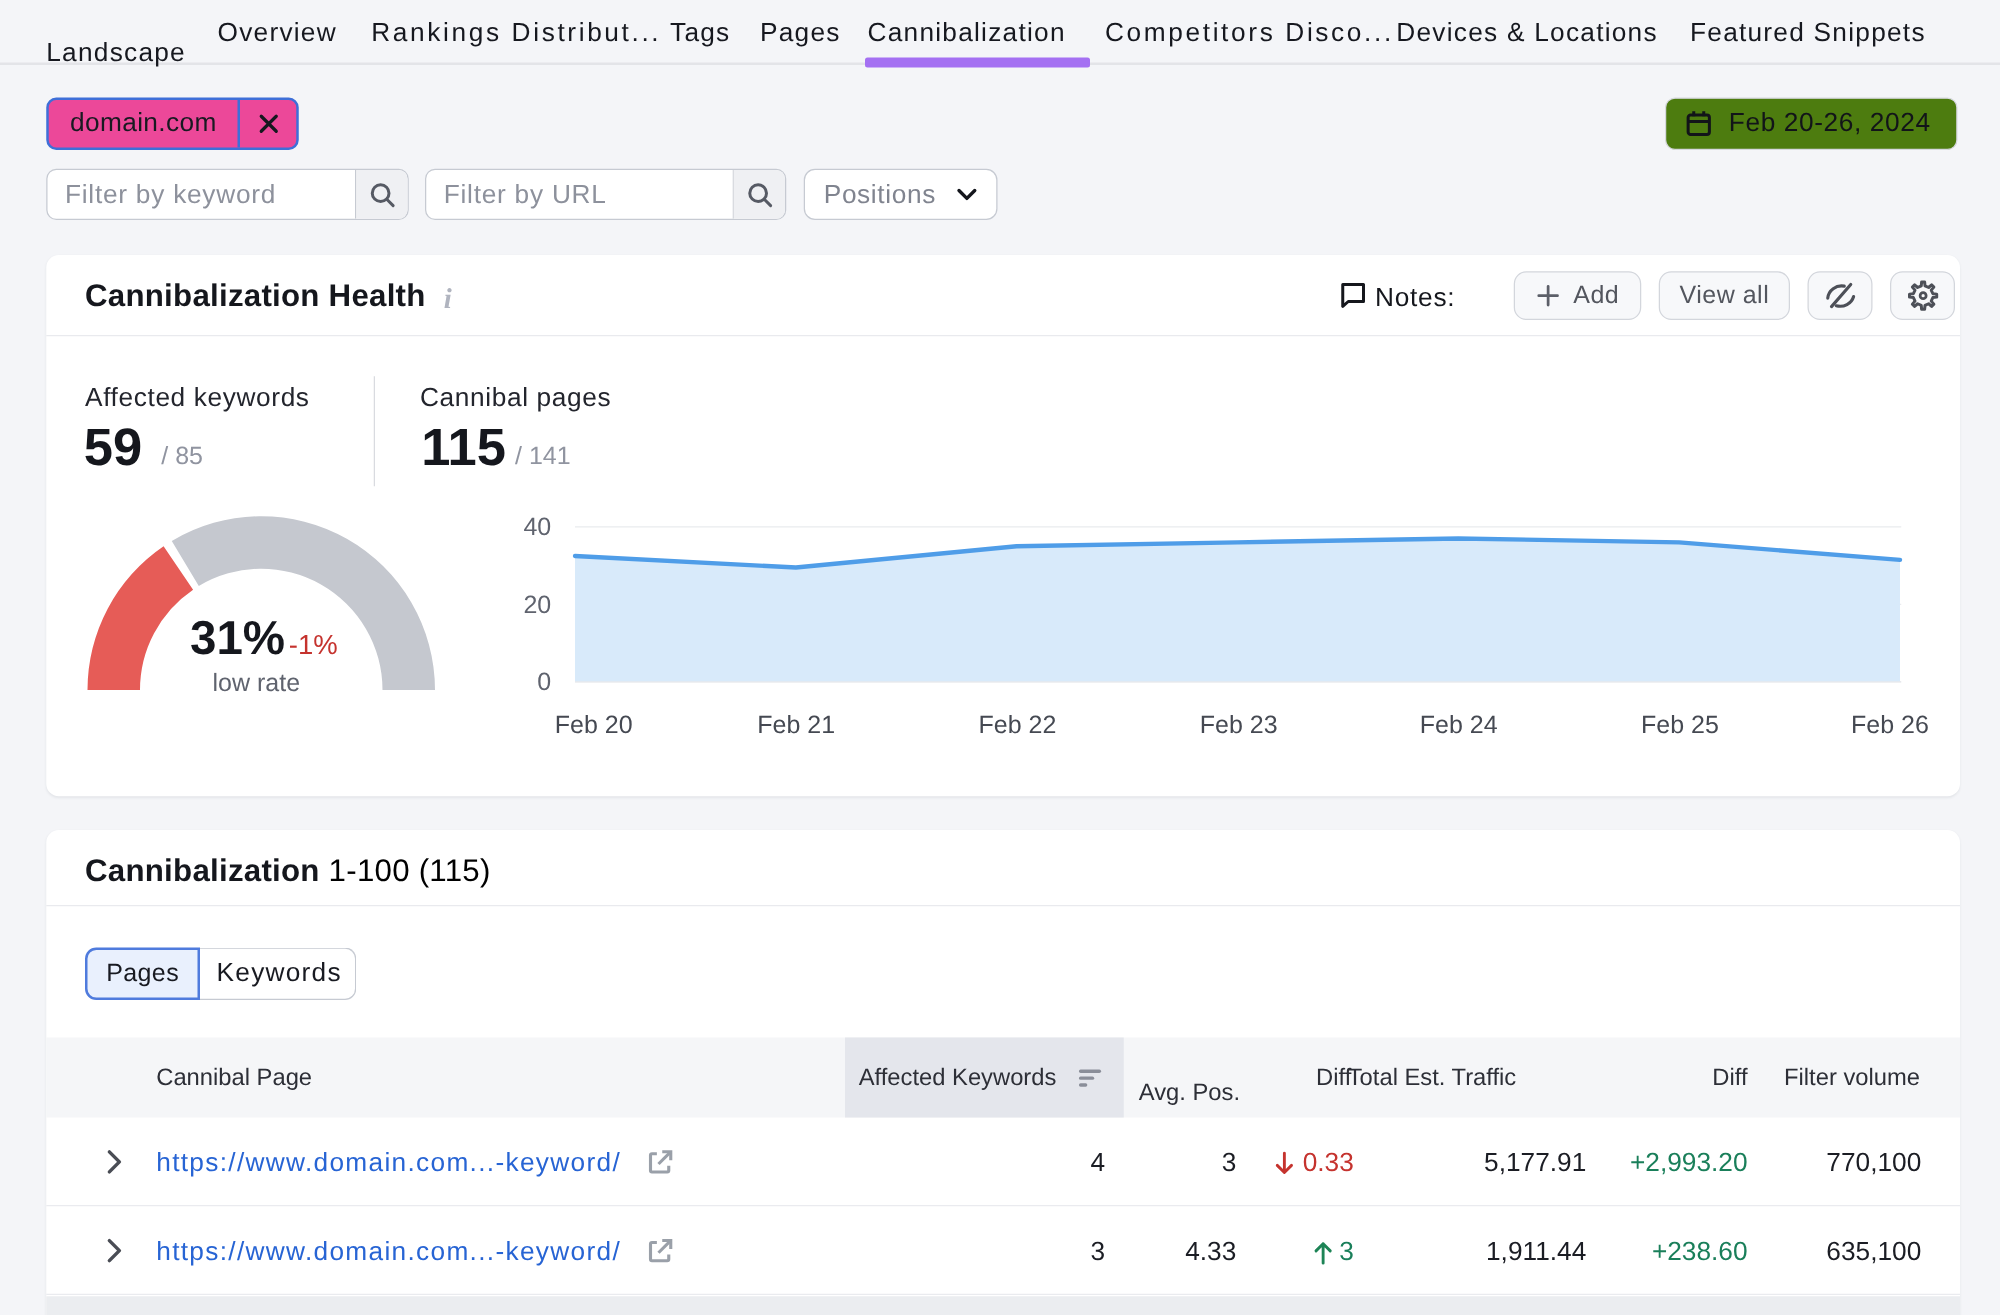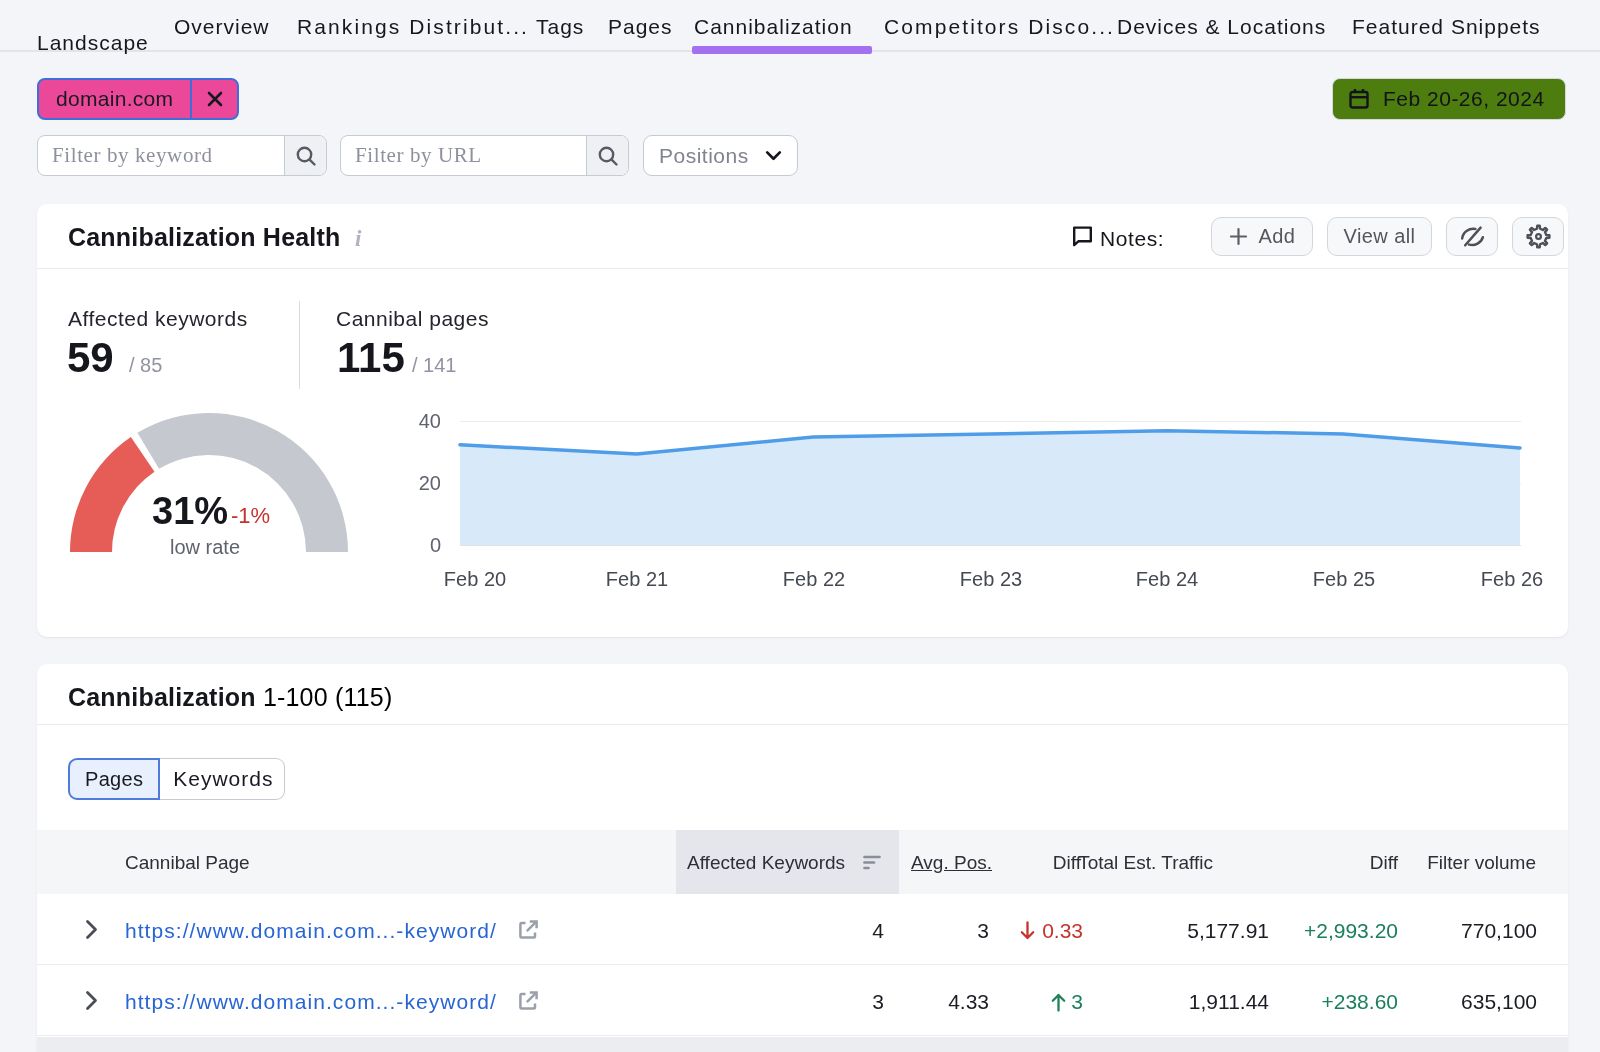--- a/index.html
+++ b/index.html
@@ -14,21 +14,21 @@
   
   .nav { position:absolute; left:0; top:0; width:1600px; height:52px; border-bottom:2px solid #e3e4e8; }
   .nav-item { position:absolute; top:15px; font-size:21px; letter-spacing:1.0px; color:#16181f; white-space:nowrap; }
   .nav-underline { position:absolute; left:692px; top:46px; width:180px; height:8px; background:#a470f2; border-radius:2px; }
   
   .chip { position:absolute; left:37px; top:78px; height:42px; background:#ec4899; border:2px solid #3e6fd8; border-radius:8px; display:flex; align-items:center; }
   .chip-text { padding:0 17px; font-size:21px; letter-spacing:0.3px; color:#181a21; }
   .chip-x { width:47px; height:100%; border-left:2px solid #3e6fd8; display:flex; align-items:center; justify-content:center; }
   
   .finput { position:absolute; top:135px; height:41px; background:#fff; border:1px solid #c6cad2; border-radius:8px; display:flex; }
-  .finput .ph { flex:1; display:flex; align-items:center; padding-left:14px; font-size:21px; letter-spacing:0.6px; color:#8d919c;font-family:Liberation Serif, serif; }
+  .finput .ph { flex:1; display:flex; align-items:center; padding-left:14px; font-size:21px; letter-spacing:0.6px; color:#8d919c; }
   .finput .seg { width:42px; border-left:1px solid #c6cad2; background:#eff0f3; border-radius:0 7px 7px 0; display:flex; align-items:center; justify-content:center; }
   .positions { position:absolute; left:643px; top:135px; width:155px; height:41px; background:#fff; border:1px solid #c6cad2; border-radius:9px; display:flex; align-items:center; justify-content:space-between; padding:0 15px; font-size:21px; letter-spacing:0.5px; color:#80848f; }
   .datebtn { position:absolute; left:1332px; top:78px; width:234px; height:42px; background:#4d7c0f; border:1px solid #d6d8de; border-radius:8px; display:flex; align-items:center; padding-left:14px; font-size:21px; letter-spacing:0.5px; color:#121419; }
   
   .card { position:absolute; left:37px; width:1531px; background:#fff; border-radius:10px; box-shadow:0 1px 2px rgba(40,45,60,0.08); }
   .card1 { top:204px; height:433px; }
   .card2 { top:664px; height:388px; border-radius:10px 10px 0 0; }
   .card-h1 { position:absolute; left:31px; top:19px; font-size:25px; font-weight:bold; color:#15171d; letter-spacing:0.2px; }
   .divider { position:absolute; left:0; width:1531px; height:1px; background:#e9eaee; }
   
@@ -184,21 +184,21 @@
     <div class="abs" style="left:639px; top:166px; width:223px; height:64px; background:#e4e6ec;"></div>
     <div class="th" style="left:88px; top:188px;">Cannibal Page</div>
     <div class="th" style="left:650px; top:188px;">Affected Keywords</div>
     <svg class="abs" style="left:826px; top:191px;" width="20" height="16" viewBox="0 0 20 16">
       <g stroke="#8a8e99" stroke-width="2.7" stroke-linecap="round">
         <line x1="1.5" y1="2" x2="16.5" y2="2"></line>
         <line x1="1.5" y1="7.5" x2="11" y2="7.5"></line>
         <line x1="1.5" y1="13" x2="5.5" y2="13"></line>
       </g>
     </svg>
-    <div class="th" style="left:855px; width:100px; top:188px; text-align:right;text-decoration:underline;">Avg. Pos.</div>
+    <div class="th" style="left:855px; width:100px; top:200px; text-align:right;">Avg. Pos.</div>
     <div class="th" style="left:944px; top:188px; width:100px; text-align:right;">Diff</div>
     <div class="th" style="left:1026px; top:188px; width:150px; text-align:right;">Total Est. Traffic</div>
     <div class="th" style="left:1261px; top:188px; width:100px; text-align:right;">Diff</div>
     <div class="th" style="left:1349px; top:188px; width:150px; text-align:right;">Filter volume</div>
 
     <div class="abs" style="left:0; top:230px; width:1531px; height:71px; border-bottom:1px solid #eaebef;"></div>
     <svg class="abs" style="left:48px; top:255px;" width="13" height="21" viewBox="0 0 13 21">
       <path d="M2.5 2.5 L10.5 10.5 L2.5 18.5" fill="none" stroke="#4a4d55" stroke-width="2.8" stroke-linecap="round" stroke-linejoin="round"></path>
     </svg>
     <div class="td" style="left:88px; top:255px;"><span class="lnk">https://www.domain.com...-keyword/</span></div>

